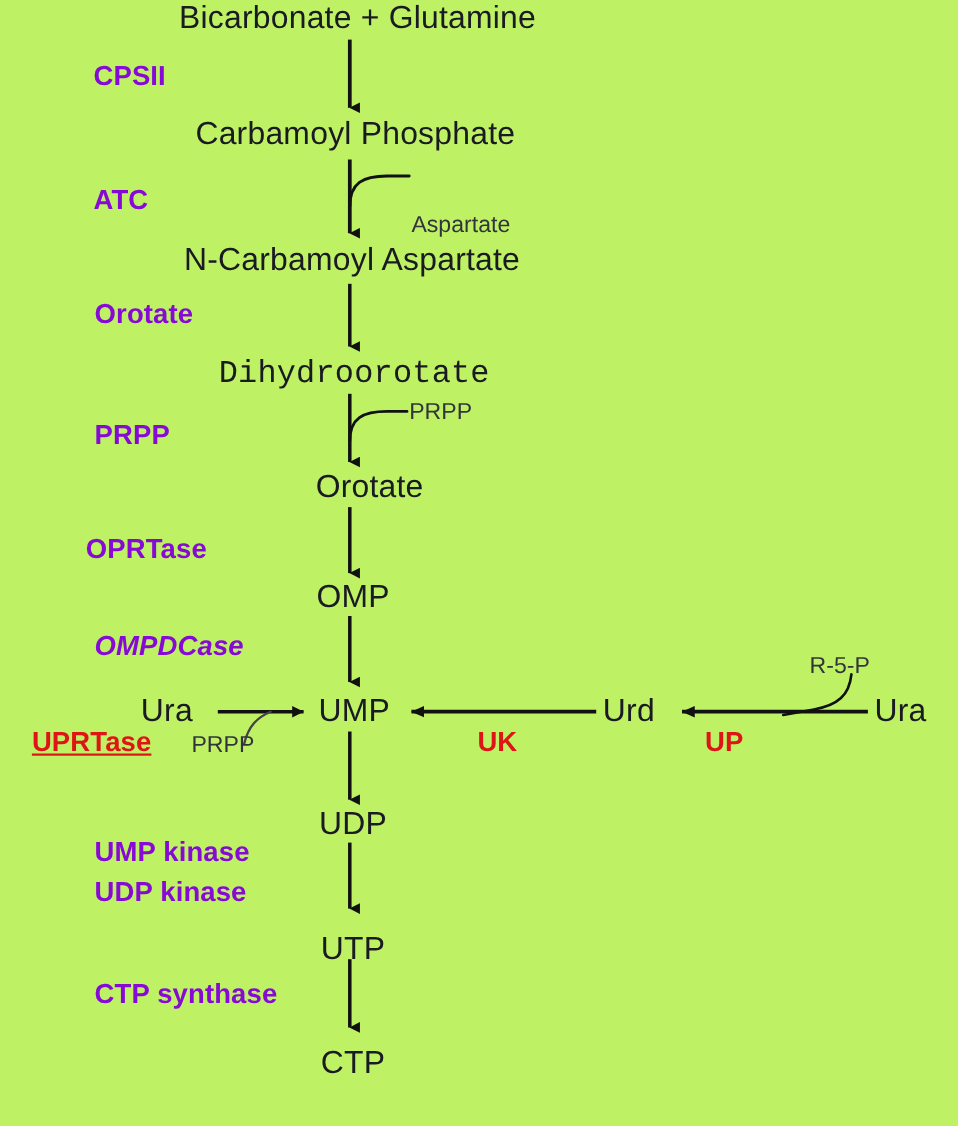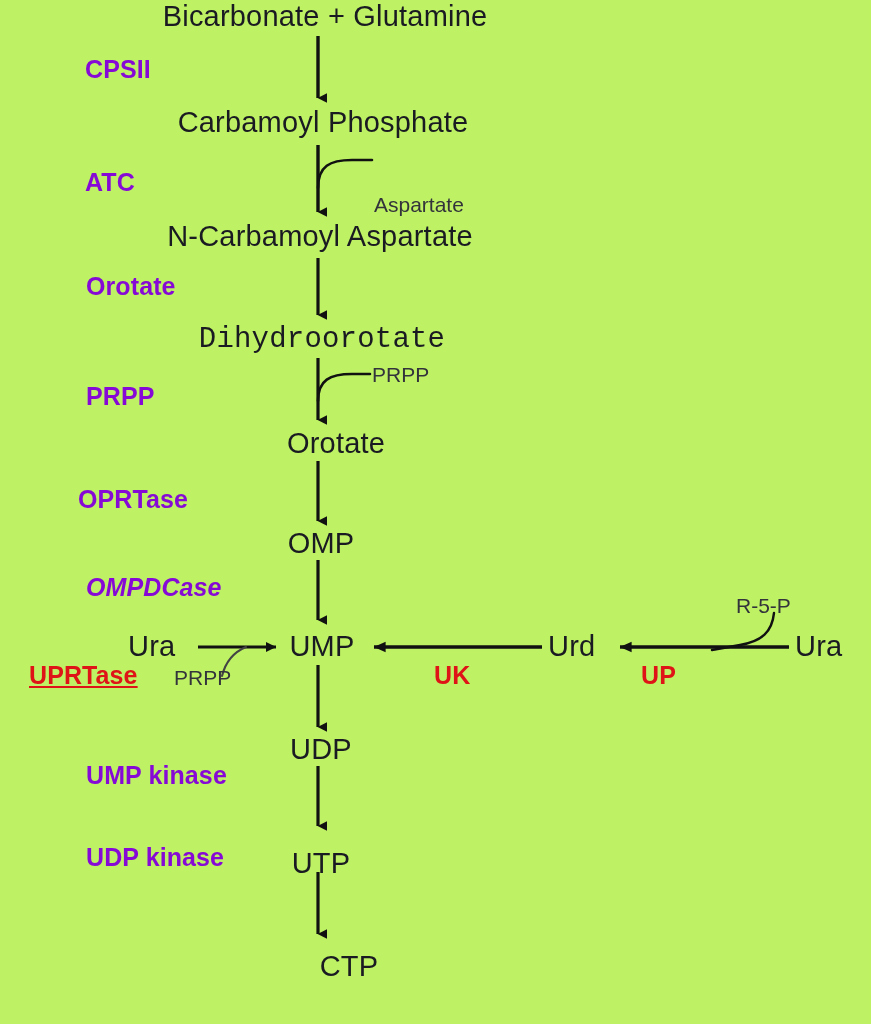--- a/index.html
+++ b/index.html
@@ -110,21 +110,21 @@
   <div class="metab ctr" style="left:336px; top:429px;">Orotate</div>
 
   <div class="metab ctr" style="left:321px; top:529px;">OMP</div>
 
   <div class="metab ctr" style="left:322px; top:632px;">UMP</div>
 
   <div class="metab ctr" style="left:321px; top:735px;">UDP</div>
 
   <div class="metab ctr" style="left:321px; top:849px;">UTP</div>
 
-  <div class="metab ctr" style="left:321px; top:952px;margin-left:28px;">CTP</div>
+  <div class="metab ctr" style="left:321px; top:952px;">CTP</div>
 
   <div class="metab" style="left:128px; top:632px;">Ura</div>
 
   <div class="metab" style="left:548px; top:632px;">Urd</div>
 
   <div class="metab" style="left:795px; top:632px;">Ura</div>
 
   <div class="enzyme purple" style="left:85px; top:57px;">CPSII</div>
 
   <div class="enzyme purple" style="left:85px; top:170px;">ATC</div>
@@ -132,22 +132,23 @@
   <div class="enzyme purple" style="left:86px; top:274px;">Orotate</div>
 
   <div class="enzyme purple" style="left:86px; top:384px;">PRPP</div>
 
   <div class="enzyme purple" style="left:78px; top:487px;">OPRTase</div>
 
   <div class="enzyme purple" style="left:86px; top:575px;font-style:italic;">OMPDCase</div>
 
   <div class="enzyme purple" style="left:86px; top:743px;margin-top:20px;">UMP kinase</div>
 
-  <div class="enzyme purple" style="left:86px; top:799px;margin-top:46px;">UDP kinase</div>
+  <div class="enzyme purple" style="left:86px; top:799px;">UDP kinase</div>
 
+  <div class="enzyme purple" style="left:86px; top:892px;">CTP synthase</div>
 
   <div class="enzyme red" style="left:29px; top:663px;text-decoration:underline;">UPRTase</div>
 
   <div class="enzyme red" style="left:434px; top:663px;">UK</div>
 
   <div class="enzyme red" style="left:641px; top:663px;">UP</div>
 
   <div class="cofactor" style="left:374px; top:149px;margin-top:45px;">Aspartate</div>
 
   <div class="cofactor" style="left:372px; top:364px;">PRPP</div>

